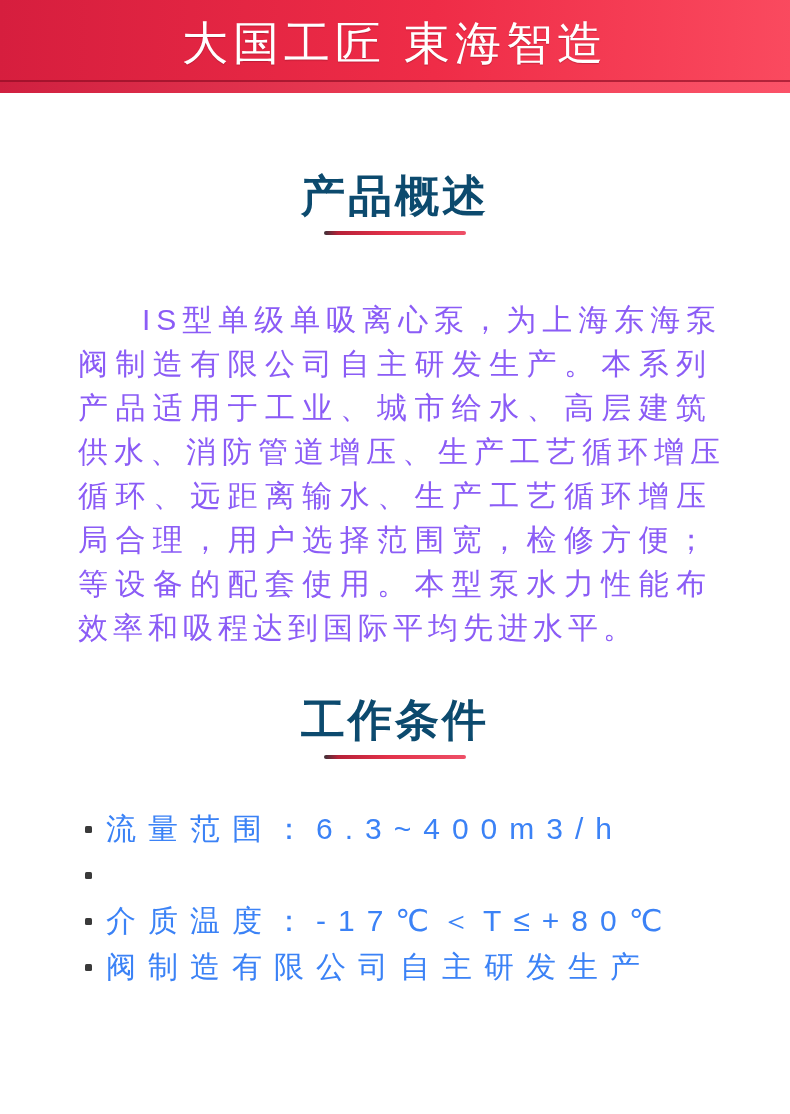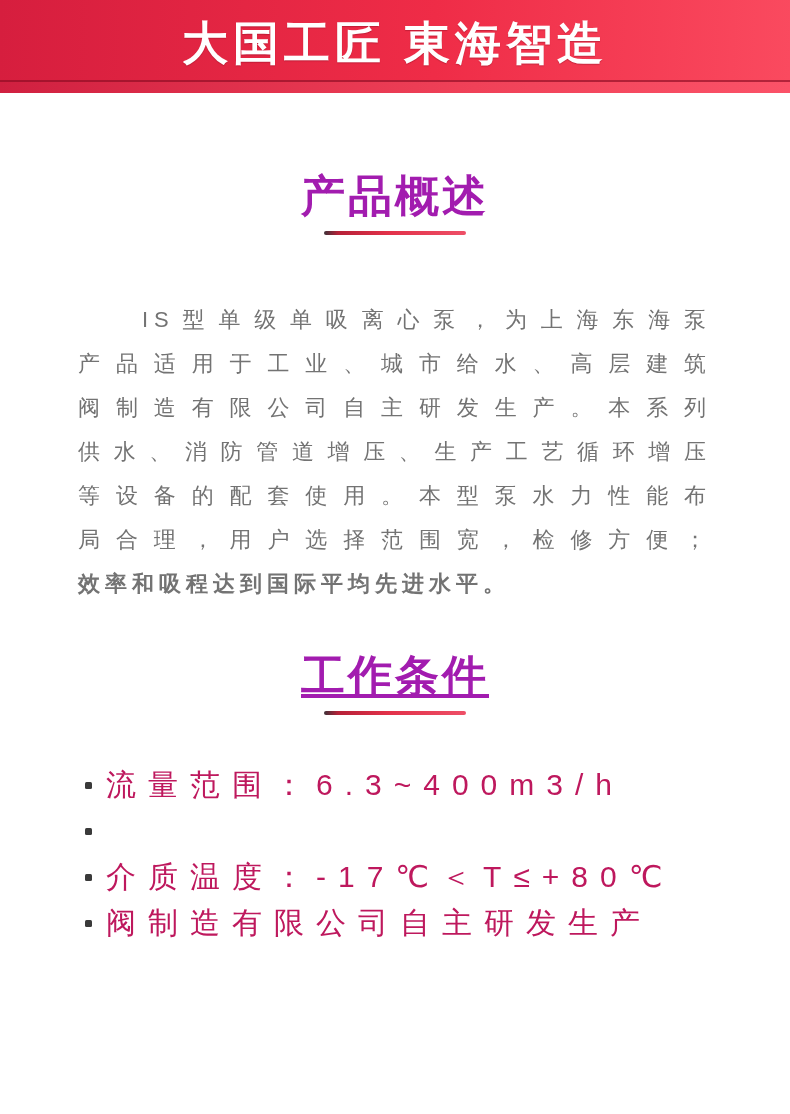--- a/index.html
+++ b/index.html
@@ -21,88 +21,87 @@
     width: 100%;
     height: 93px;
     background: linear-gradient(92deg, #d61e3e 0%, #ef2c47 55%, #fa4a5f 100%);
     display: flex;
     align-items: center;
     justify-content: center;
   }
   .banner-text {
     color: #ffffff;
     font-size: 46px;
-    font-weight: bold;
+    font-weight: normal;
     letter-spacing: 5px;
     white-space: nowrap;
     margin-top: -6px;
     text-shadow: 0 1px 1px rgba(120, 8, 28, 0.35);
   }
   .banner-edge {
     position: absolute;
     left: 0; right: 0; bottom: 0;
     height: 11px;
     border-top: 2px solid rgba(140, 10, 34, 0.65);
     background: linear-gradient(92deg, #d02040 0%, #f04158 60%, #fb5268 100%);
   }
 
   
   .sec-title {
     margin: 0;
     text-align: center;
     font-size: 44px;
     line-height: 44px;
     font-weight: bold;
-    color: #a21caf;
+    color: #0c4a6e;
     letter-spacing: 3px;
   }
   .sec-title.first { margin-top: 81px; }
-  .sec-title.second { margin-top: 48px; text-decoration: underline; }
+  .sec-title.second { margin-top: 48px; }
   .title-line {
     width: 142px;
     height: 4px;
     margin: 13px auto 0 auto;
     border-radius: 2px;
     background: linear-gradient(90deg, #3d3138 0%, #b62138 10%, #e23149 45%, #ee4f67 100%);
   }
 
   
   .para {
     margin: 63px 78px 0 78px;
   }
   .para-line {
-    font-size: 22px;
+    font-size: 30px;
     line-height: 44px;
-    color: #737373;
+    color: #8b5cf6;
     letter-spacing: 6px;
     text-align: justify;
     text-align-last: justify;
     text-justify: inter-character;
     white-space: nowrap;
   }
   .para-line.indent { text-indent: 64px; }
   .para-line.last {
     text-align: right;
     text-align-last: left;
     letter-spacing: 5px;
-    font-weight: bold;
   }
 
   
   .bullets {
     list-style: none;
     margin: 47px 0 0 0;
     padding: 0 0 0 85px;
   }
   .bullet-item {
     display: flex;
     align-items: center;
     height: 46px;
     font-size: 30px;
-    color: #be185d;
+    color: #3b82f6;
   }
   .bullet-dot {
     flex: 0 0 auto;
     width: 7px;
     height: 7px;
     border-radius: 1.5px;
     background: #3a3a3a;
     margin-right: 14px;
   }
   .bullet-text {
@@ -117,25 +116,26 @@
   <div class="banner-text">大国工匠 東海智造</div>
   <div class="banner-edge"></div>
 </header>
 
 <section>
   <h2 class="sec-title first">产品概述</h2>
   <div class="title-line"></div>
 
   <div class="para">
     <div class="para-line indent">IS型单级单吸离心泵，为上海东海泵</div>
+    <div class="para-line">阀制造有限公司自主研发生产。本系列</div>
     <div class="para-line">产品适用于工业、城市给水、高层建筑</div>
-    <div class="para-line">阀制造有限公司自主研发生产。本系列</div>
     <div class="para-line">供水、消防管道增压、生产工艺循环增压</div>
+    <div class="para-line">循环、远距离输水、生产工艺循环增压</div>
+    <div class="para-line">局合理，用户选择范围宽，检修方便；</div>
     <div class="para-line">等设备的配套使用。本型泵水力性能布</div>
-    <div class="para-line">局合理，用户选择范围宽，检修方便；</div>
     <div class="para-line last">效率和吸程达到国际平均先进水平。</div>
   </div>
 </section>
 
 <section>
   <h2 class="sec-title second">工作条件</h2>
   <div class="title-line"></div>
 
   <ul class="bullets">
     <li class="bullet-item">

